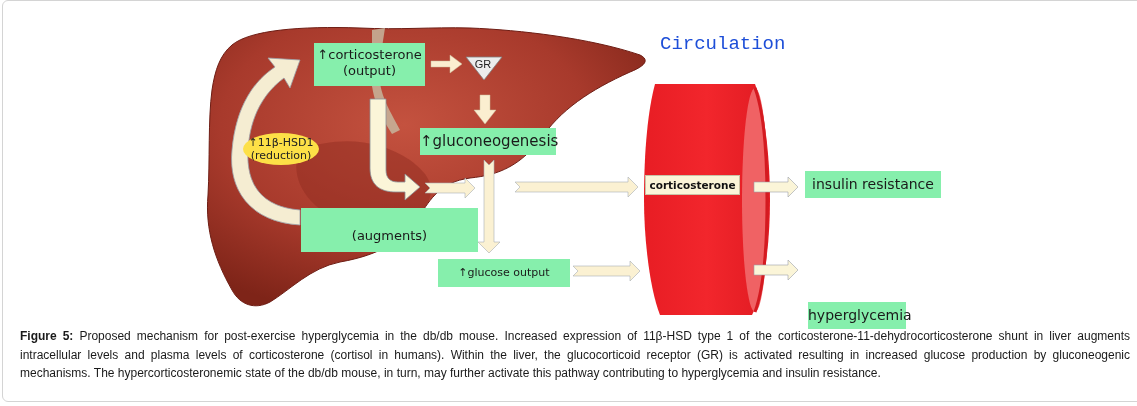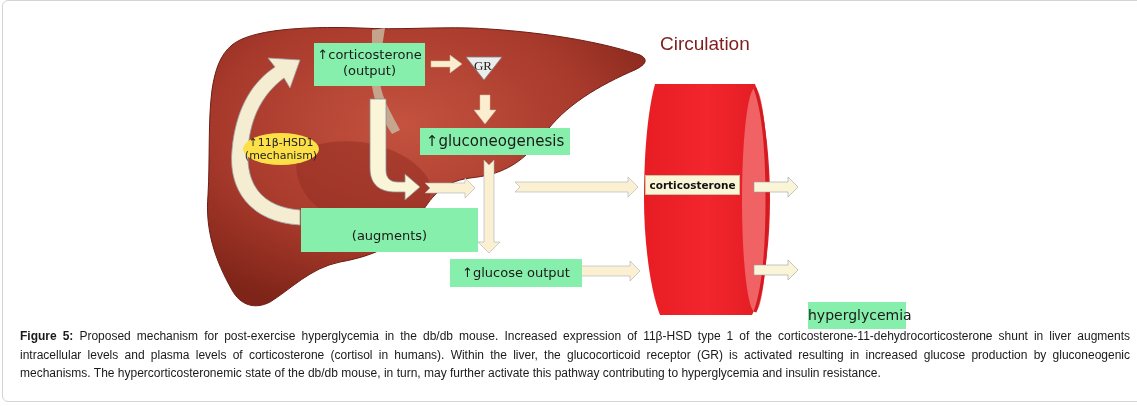--- a/index.html
+++ b/index.html
@@ -3,24 +3,24 @@
   <meta charset="utf-8">
   <style>
     html, body { margin:0; padding:0; background:#ffffff; }
     body { width:1137px; height:406px; position:relative; overflow:hidden; font-family:"Liberation Sans", sans-serif; }
     .frame { position:absolute; left:2px; top:0; width:1150px; height:402px; border:1px solid #d4d4d4; border-radius:6px; box-sizing:border-box; }
     .figure { position:absolute; left:0; top:0; width:1137px; height:320px; }
     .figure svg { position:absolute; left:0; top:0; }
     .lbl { position:absolute; background:#86efac; color:#1a1a1a; font-family:"DejaVu Sans", sans-serif; text-align:center; line-height:1.25; white-space:nowrap; box-sizing:border-box; }
     .caption { position:absolute; left:20px; top:327px; width:1110px; font-size:12px; line-height:18.5px; color:#1a1a1a; text-align:justify; font-family:"Liberation Sans", sans-serif; }
     .caption b { font-weight:bold; }
-    .circ-title { position:absolute; left:660px; top:33px; font-family:Liberation Sans, sans-serif; font-size:19px; color:#7f1d1d; }
+    .circ-title { position:absolute; left:660px; top:33px; font-family:Liberation Mono, monospace; font-size:19px; color:#1d4ed8; }
     .cort-label { position:absolute; left:645px; top:175px; width:95px; height:20px; background:#fbf5d8; border:1px solid #c9c3a6; font-family:"DejaVu Sans", sans-serif; font-weight:bold; font-size:10.5px; line-height:18px; text-align:center; color:#111; box-sizing:border-box; }
     .ellipse-lbl { position:absolute; left:243px; top:133px; width:76px; height:32px; border-radius:50%; background:#fde047; font-family:"DejaVu Sans", sans-serif; font-size:11px; line-height:13px; text-align:center; padding-top:3px; box-sizing:border-box; color:#222; }
-    .gr-lbl { position:absolute; left:471px; top:58px; width:24px; font-family:Liberation Serif, serif; font-size:13px; text-align:center; color:#222; }
+    .gr-lbl { position:absolute; left:471px; top:58px; width:24px; font-family:Liberation Sans, sans-serif; font-size:11px; text-align:center; color:#222; }
   </style>
 </head>
 <body>
 
 <div class="frame"></div>
 
 <div class="figure">
   <svg width="1137" height="320" viewBox="0 0 1137 320">
     <defs>
       <radialGradient id="liverGrad" cx="0.45" cy="0.35" r="0.7">
@@ -81,40 +81,43 @@
 
   <div class="lbl" style="left:314px;top:43px;width:111px;height:43px;font-size:13px;padding-top:4px;">
     <span>↑</span><span>corticosterone</span><br>
     <span>(output)</span>
   </div>
 
   <div class="gr-lbl">GR</div>
 
   <div class="ellipse-lbl">
     <span>↑</span><span>11β-HSD1</span><br>
-    <span>(mechanism)</span>
+    <span>(reduction)</span>
   </div>
 
-  <div class="lbl" style="left:420px;top:128px;width:150px;height:27px;font-size:15px;line-height:27px;">
+  <div class="lbl" style="left:420px;top:128px;width:136px;height:27px;font-size:15px;line-height:27px;">
     <span>↑</span><span>gluconeogenesis</span>
   </div>
 
   <div class="lbl" style="left:301px;top:208px;width:177px;height:44px;font-size:13px;padding-top:4px;">
     <br>
     <span>(augments)</span>
   </div>
 
-  <div class="lbl" style="left:450px;top:259px;width:132px;height:28px;font-size:13px;line-height:28px;">
+  <div class="lbl" style="left:438px;top:259px;width:132px;height:28px;font-size:11px;line-height:28px;">
     <span>↑</span><span>glucose output</span>
   </div>
 
   <div class="circ-title">Circulation</div>
 
   <div class="cort-label">corticosterone</div>
 
+  <div class="lbl" style="left:805px;top:171px;width:136px;height:27px;font-size:14px;line-height:27px;">
+    <span>insulin resistance</span>
+  </div>
 
   <div class="lbl" style="left:808px;top:256px;width:98px;height:27px;font-size:14px;line-height:27px;margin-top:46px;">
     <span>hyperglycemia</span>
   </div>
 </div>
 
 <div class="caption">
   <b>Figure 5:</b><span> Proposed mechanism for post-exercise hyperglycemia in the db/db mouse. Increased expression of 11β-HSD type 1 of the corticosterone-11-dehydrocorticosterone shunt in liver augments intracellular levels and plasma levels of corticosterone (cortisol in humans). Within the liver, the glucocorticoid receptor (GR) is activated resulting in increased glucose production by gluconeogenic mechanisms. The hypercorticosteronemic state of the db/db mouse, in turn, may further activate this pathway contributing to hyperglycemia and insulin resistance.</span>
 </div>
 

